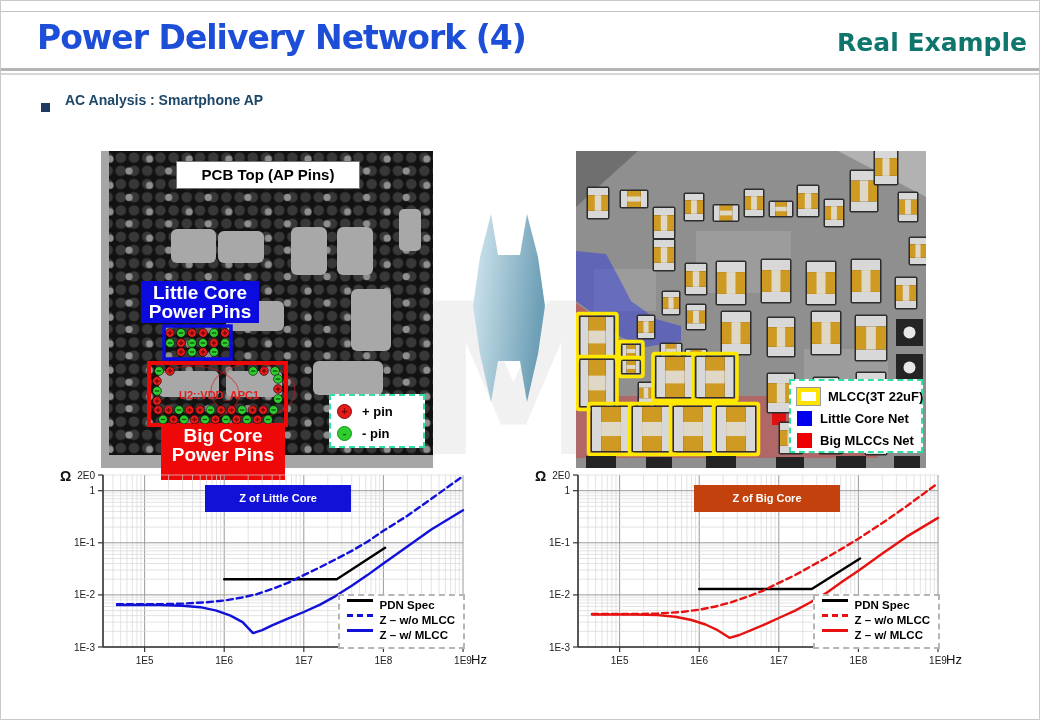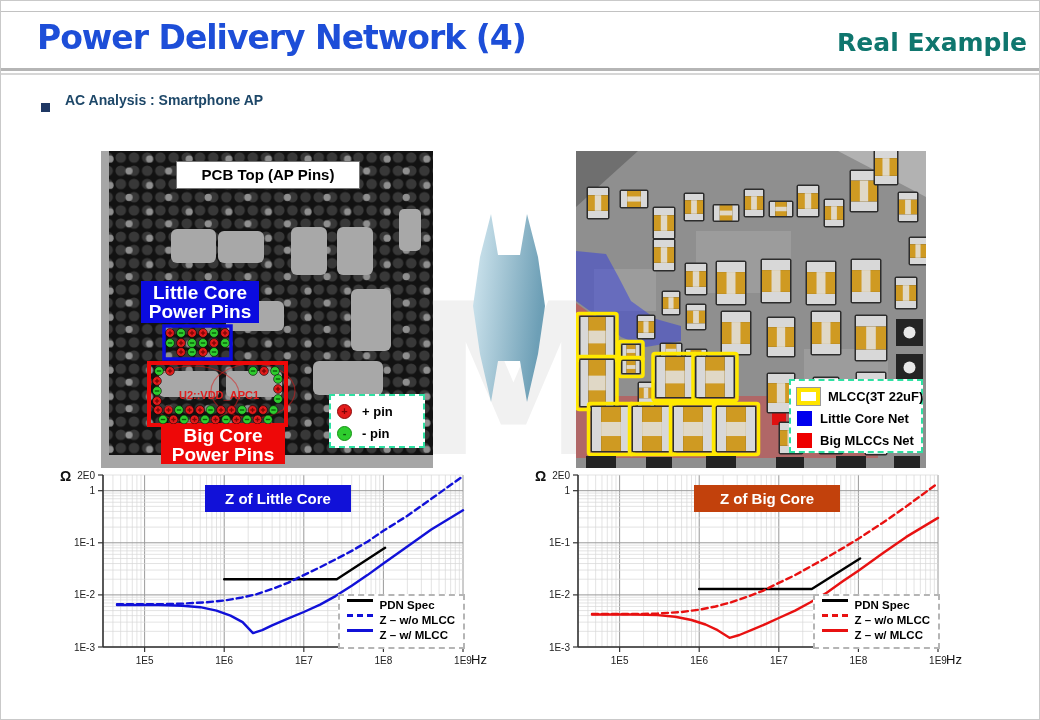--- a/index.html
+++ b/index.html
@@ -39,21 +39,21 @@
   .swatch{width:15px;height:15px;display:inline-block;margin-right:8px;flex:0 0 15px}
   .swatch.mlcc{background:#fff;border:4px solid #ffe400;width:9px;height:9px;outline:1px solid #999}
   .swatch.blue{background:#0000ee}
   .swatch.red{background:#ee0000}
   .u2-net-text{left:58px;top:238px;width:120px;text-align:center;color:#e02020;
     font-size:11px;font-weight:bold;white-space:nowrap}
   
   .chart{width:460px;height:202px;z-index:1}
   .chart svg{display:block}
   .chart-title{position:absolute;top:18px;width:146px;height:27px;line-height:27px;
-    text-align:center;color:#fff;font-weight:bold;font-size:15px;white-space:nowrap}
+    text-align:center;color:#fff;font-weight:bold;font-size:11px;white-space:nowrap}
   .chart-title.blue{left:148px;background:#1111d8}
   .chart-title.red{left:162px;background:#c2410c}
   .chart-legend{position:absolute;right:52px;bottom:20px;background:#fff;
     border:2px dashed #b5b5b5;padding:3px 8px 3px 7px}
   .chart-legend .lg-row{display:flex;align-items:flex-start;height:15px;white-space:nowrap}
   .chart-legend .lg-row span.txt{font-size:11.5px;font-weight:bold;color:#000}
   .lg-line{display:inline-block;width:26px;height:0;border-top:3px solid #000;
     margin-right:7px;flex:0 0 26px}
   .lg-line.dashed{border-top-style:dashed;border-top-width:3px}
   .lg-line.blue{border-top-color:#1111d8}
@@ -231,21 +231,21 @@
         <circle cx="167" cy="268.5" r="4.4" fill="#2ecc2e" stroke="rgba(0,0,0,0.55)" stroke-width="1"></circle>
         <line x1="164.8" y1="268.5" x2="169.2" y2="268.5" stroke="#0a5c0a" stroke-width="1.4"></line>
       </g>
   </svg>
   <div class="abs pcb-title-box" style="left:75px;top:10px;width:182px;height:26px">PCB Top (AP Pins)</div>
   <div class="abs net-label blue" style="left:40px;top:130px;width:118px;height:42px;padding-top:2px;box-sizing:border-box">
     <div>Little Core</div>
     <div>Power Pins</div>
   </div>
   <div class="abs u2-net-text">U2::VDD_APC1</div>
-  <div class="abs net-label red" style="left:60px;top:273px;width:124px;height:40px;padding-top:2px;box-sizing:border-box">
+  <div class="abs net-label red" style="left:60px;top:273px;width:124px;height:56px;padding-top:2px;box-sizing:border-box">
     <div>Big Core</div>
     <div>Power Pins</div>
   </div>
   <div class="abs pcb-legend" style="left:228px;top:243px;width:96px;height:54px">
     <div class="row">
       <span class="pin-dot plus">+</span>
       <span class="lbl">+ pin</span>
     </div>
     <div class="row">
       <span class="pin-dot minus">-</span>

